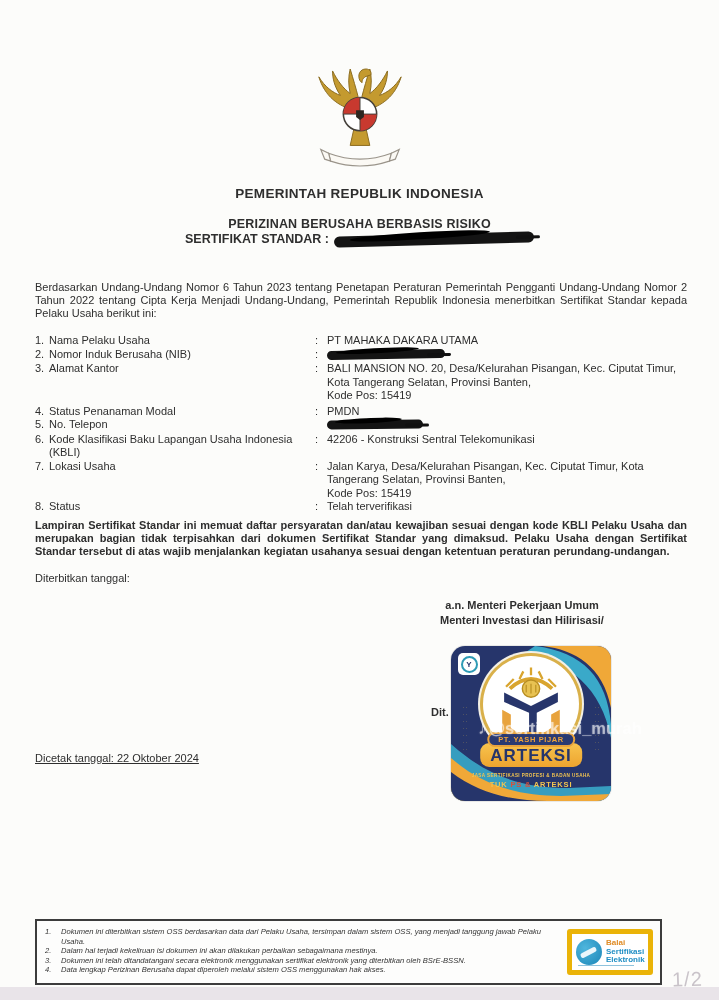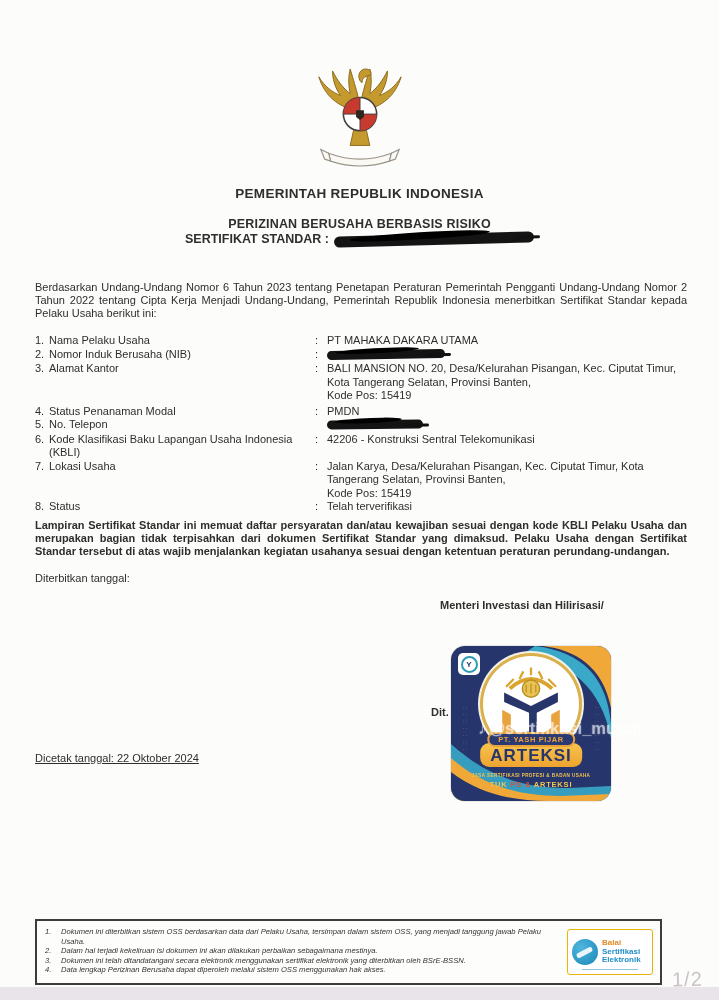--- a/index.html
+++ b/index.html
@@ -82,21 +82,21 @@
   .watermark .note{font-size:18px;margin-right:2px;}
 
   
   .footbox{position:absolute;left:35px;top:919px;width:627px;height:66px;
            border:2px solid #3c3c3c;box-sizing:border-box;background:#fdfdfc;}
   .notes{position:absolute;left:8px;top:6px;width:505px;font-style:italic;
          font-size:7.6px;line-height:9.6px;color:#333;}
   .note-row{display:flex;}
   .note-row .nnum{width:16px;flex:none;}
   .note-row .ntxt{flex:1;}
-  .bsre{position:absolute;right:7px;top:8px;width:86px;height:46px;border:1px solid #eab308;
+  .bsre{position:absolute;right:7px;top:8px;width:86px;height:46px;border:5px solid #eab308;
         border-radius:3px;background:#fff;display:flex;align-items:center;gap:4px;padding:2px 4px;box-sizing:border-box;}
   .bsre-globe{width:26px;height:26px;flex:none;border-radius:50%;
         background:radial-gradient(circle at 35% 35%, #4fb6dd, #1c86b8);position:relative;}
   .bsre-globe::after{content:"";position:absolute;left:4px;top:11px;width:17px;height:5px;
         background:#eaf6fb;border-radius:2px;transform:rotate(-28deg);}
   .bsre-text{font-size:8px;font-weight:bold;line-height:8.6px;}
   .bsre-l1{color:#e08c26;} .bsre-l2,.bsre-l3{color:#1f8ec4;}
   .bsre-underline{position:absolute;right:14px;bottom:4px;width:56px;height:1px;background:#8fc3dd;}
   .pagenum{position:absolute;right:16px;top:968px;font-size:20px;color:#c9c3c9;
            transform:rotate(-2deg);letter-spacing:1px;}
@@ -198,20 +198,21 @@
       <span class="sep">:</span>
       <span class="val">Telah terverifikasi</span>
     </div>
   </div>
 
   <div class="para closing">Lampiran Sertifikat Standar ini memuat daftar persyaratan dan/atau kewajiban sesuai dengan kode KBLI Pelaku Usaha dan merupakan bagian tidak terpisahkan dari dokumen Sertifikat Standar yang dimaksud. Pelaku Usaha dengan Sertifikat Standar tersebut di atas wajib menjalankan kegiatan usahanya sesuai dengan ketentuan peraturan perundang-undangan.</div>
 
   <div class="issued">Diterbitkan tanggal:</div>
 
   <div class="sig">
+    <div>a.n. Menteri Pekerjaan Umum</div>
     <div>Menteri Investasi dan Hilirisasi/</div>
   </div>
   <div class="sig-partial">Dit.</div>
 
   <div class="stamp">
     <svg class="deco" viewBox="0 0 160 155">
       <path d="M92 0 L160 0 L160 62 C152 20 124 4 92 0 Z" fill="#f0a838"></path>
       <path d="M84 0 C132 6 156 32 160 78 L160 92 C150 42 120 16 72 8 Z" fill="#3aa9c9"></path>
       <path d="M0 98 C36 130 70 142 118 142 L160 140 L160 155 L0 155 Z" fill="#3aa9c9" opacity=".9"></path>
       <path d="M0 112 C30 138 64 150 110 150 L160 148 L160 155 L0 155 Z" fill="#f0a838"></path>

